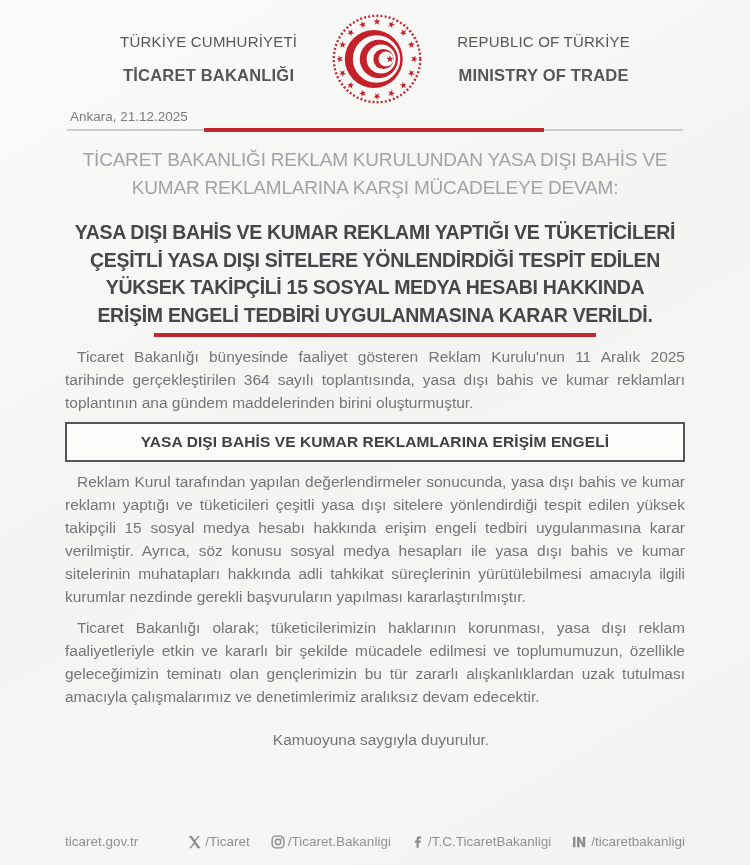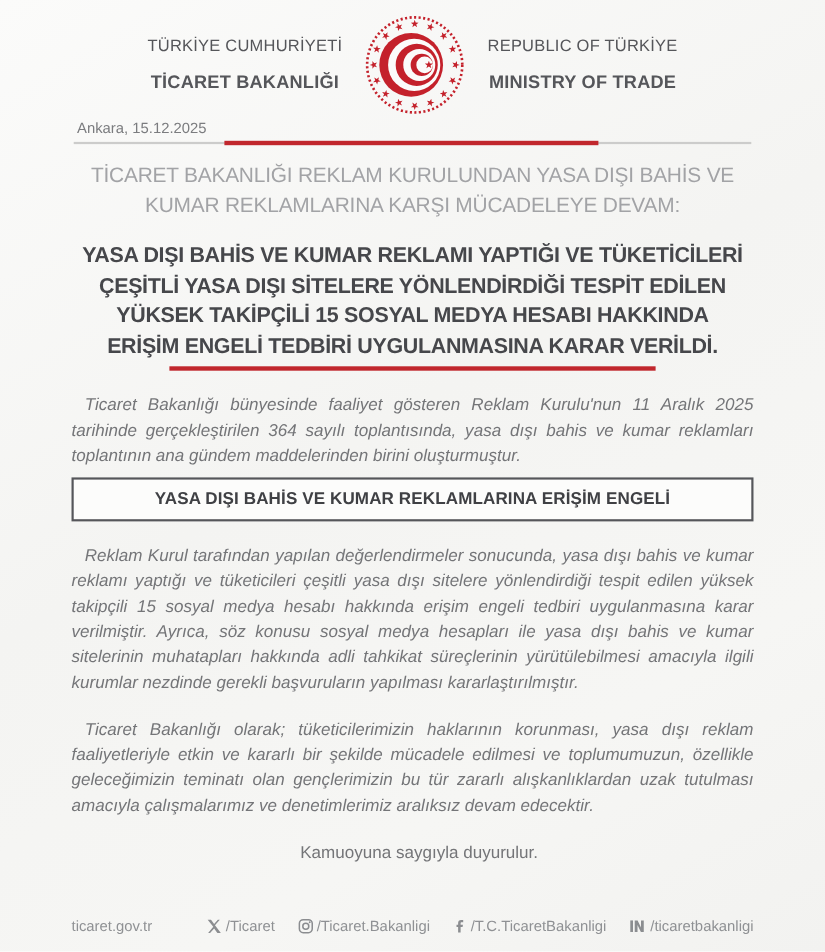--- a/index.html
+++ b/index.html
@@ -3,39 +3,39 @@
 <meta charset="utf-8">
 <style>
   * { margin:0; padding:0; box-sizing:border-box; }
   html,body { width:750px; }
   body { font-family:"Liberation Sans", sans-serif; }
   .page{
     position:relative; width:750px; height:865px; overflow:hidden;
     background:linear-gradient(150deg,#fbfbfa 0%,#f4f4f2 45%,#f6f6f4 75%,#f2f2f0 100%);
   }
   
-  .header{display:flex; justify-content:center; align-items:center; gap:20px; padding-top:13px;}
+  .header{display:flex; justify-content:center; align-items:center; gap:34px; padding-top:13px;}
   .org{ text-align:center; color:#55565a; }
   .org .l1{ font-size:15px; letter-spacing:.2px; font-weight:400; }
   .org .l2{ font-size:16.5px; font-weight:700; letter-spacing:.2px; margin-top:16px; }
   .logo{ width:92px; height:92px; flex:0 0 auto; }
   
   .dateline{ margin:4px 0 0 70px; font-size:13.5px; color:#7b7c7f; }
   .divider{ position:relative; margin:5px 0 0 67px; width:616px; height:2px; background:#cccccb; }
   .divider .red-seg{ position:absolute; left:137px; top:-1px; width:340px; height:4px; background:#c1272d; }
   
   .subtitle{ margin:15px auto 0; width:640px; text-align:center;
     font-size:19px; line-height:28px; color:#a2a3a6; letter-spacing:-.2px; }
   .headline{ margin:17px auto 0; width:634px; text-align:center; font-weight:700;
     font-size:19.5px; line-height:27.5px; color:#46474b; letter-spacing:-.3px; text-wrap:balance; }
   .rule{ width:442px; height:4px; background:#c1272d; margin:4px auto 0; }
   
   .content{ padding:0 65px; }
-  .para{ margin-top:20px; font-size:15.5px; line-height:23px; color:#747578;
-    text-align:justify; text-indent:12px;font-style:italic; }
+  .para{ margin-top:8px; font-size:15.5px; line-height:23px; color:#747578;
+    text-align:justify; text-indent:12px; }
   .boxed{ margin-top:8px; border:2px solid #55565a; background:#fcfcfb;
     padding:9px 8px; text-align:center; font-weight:700; font-size:15.5px;
     color:#3f4044; letter-spacing:.1px; }
   .closing{ margin-top:20px; font-size:15.5px; line-height:23px; color:#747578; text-indent:12px;text-align:center; }
   
   .footer{ position:absolute; left:65px; right:65px; bottom:16px;
     display:flex; justify-content:space-between; align-items:flex-start;
     color:#8f9194; font-size:13.5px; }
   .social{ display:flex; align-items:center; gap:21px; }
   .social-item{ display:flex; align-items:center; gap:3px; }
@@ -83,21 +83,21 @@
       <circle cx="59.8" cy="50" r="8.2" fill="#fbfbfa"></circle>
       <use href="#tstar" transform="translate(64 50) scale(1.05)" fill="#c4212b"></use>
     </svg>
 
     <div class="org">
       <div class="l1">REPUBLIC OF TÜRKİYE</div>
       <div class="l2">MINISTRY OF TRADE</div>
     </div>
   </div>
 
-  <div class="dateline">Ankara, 15.12.2025</div>
+  <div class="dateline">Ankara, 21.12.2025</div>
   <div class="divider">
     <div class="red-seg"></div>
   </div>
 
   <div class="subtitle">TİCARET BAKANLIĞI REKLAM KURULUNDAN YASA DIŞI BAHİS VE KUMAR REKLAMLARINA KARŞI MÜCADELEYE DEVAM:</div>
 
   <div class="headline">YASA DIŞI BAHİS VE KUMAR REKLAMI YAPTIĞI VE TÜKETİCİLERİ ÇEŞİTLİ YASA DIŞI SİTELERE YÖNLENDİRDİĞİ TESPİT EDİLEN YÜKSEK TAKİPÇİLİ 15 SOSYAL MEDYA HESABI HAKKINDA ERİŞİM ENGELİ TEDBİRİ UYGULANMASINA KARAR VERİLDİ.</div>
   <div class="rule"></div>
 
   <div class="content">

